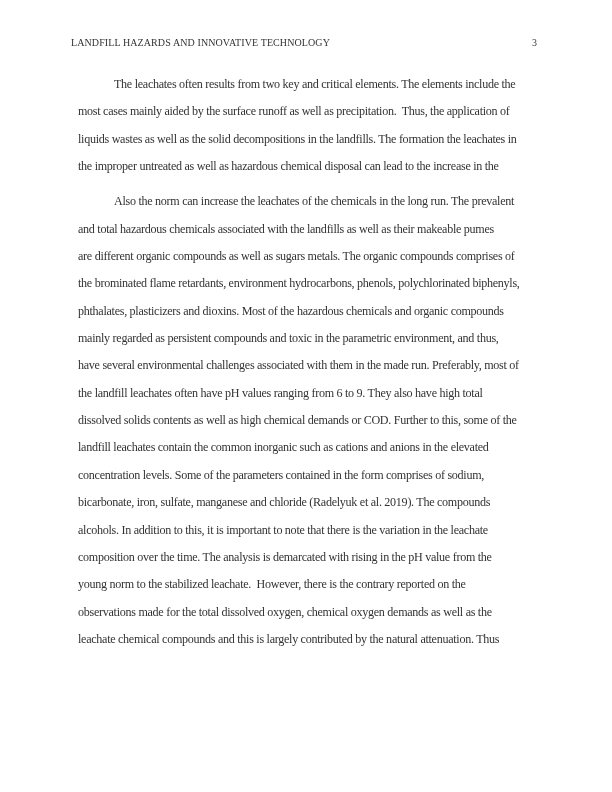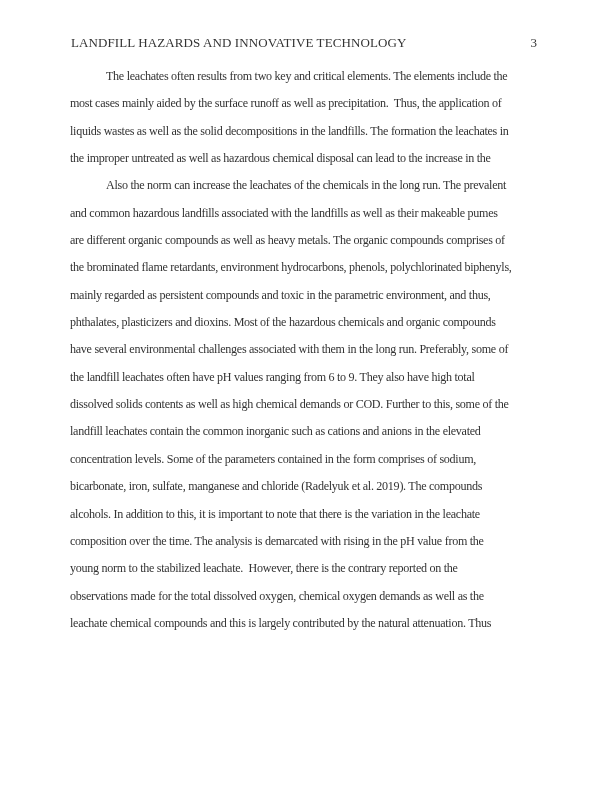--- a/index.html
+++ b/index.html
@@ -17,32 +17,32 @@
     color: #333333;
   }
   .page-header {
     position: absolute;
     top: 36px;
     left: 71px;
     right: 75px;
     display: flex;
     justify-content: space-between;
     align-items: flex-start;
-    font-size: 13px;
+    font-size: 10px;
     line-height: 14px;
     letter-spacing: 0.1px;
     white-space: pre;
   }
   .doc-body {
     position: absolute;
     top: 63px;
     left: 70px;
   }
   .paragraph {
-    margin: 0;
+    margin: 8px;
   }
   .text-line {
     white-space: pre;           
     font-size: 12.1px;
     line-height: 27.35px;
     letter-spacing: -0.29px;
   }
   .text-line.first-line {
     text-indent: 36px;          
   }
@@ -57,26 +57,26 @@
   </div>
   <div class="doc-body" id="doc-body">
       <div class="paragraph">
         <div class="text-line first-line">The leachates often results from two key and critical elements. The elements include the</div>
         <div class="text-line">most cases mainly aided by the surface runoff as well as precipitation.  Thus, the application of</div>
         <div class="text-line">liquids wastes as well as the solid decompositions in the landfills. The formation the leachates in</div>
         <div class="text-line">the improper untreated as well as hazardous chemical disposal can lead to the increase in the</div>
       </div>
       <div class="paragraph">
         <div class="text-line first-line">Also the norm can increase the leachates of the chemicals in the long run. The prevalent</div>
-        <div class="text-line">and common hazardous landfills associated with the landfills as well as their makeable pumes</div>
-        <div class="text-line">are different organic compounds as well as heavy metals. The organic compounds comprises of</div>
+        <div class="text-line">and total hazardous chemicals associated with the landfills as well as their makeable pumes</div>
+        <div class="text-line">are different organic compounds as well as sugars metals. The organic compounds comprises of</div>
         <div class="text-line">the brominated flame retardants, environment hydrocarbons, phenols, polychlorinated biphenyls,</div>
+        <div class="text-line">phthalates, plasticizers and dioxins. Most of the hazardous chemicals and organic compounds</div>
         <div class="text-line">mainly regarded as persistent compounds and toxic in the parametric environment, and thus,</div>
-        <div class="text-line">phthalates, plasticizers and dioxins. Most of the hazardous chemicals and organic compounds</div>
-        <div class="text-line">have several environmental challenges associated with them in the long run. Preferably, some of</div>
+        <div class="text-line">have several environmental challenges associated with them in the made run. Preferably, most of</div>
         <div class="text-line">the landfill leachates often have pH values ranging from 6 to 9. They also have high total</div>
         <div class="text-line">dissolved solids contents as well as high chemical demands or COD. Further to this, some of the</div>
         <div class="text-line">landfill leachates contain the common inorganic such as cations and anions in the elevated</div>
         <div class="text-line">concentration levels. Some of the parameters contained in the form comprises of sodium,</div>
         <div class="text-line">bicarbonate, iron, sulfate, manganese and chloride (Radelyuk et al. 2019). The compounds</div>
         <div class="text-line">alcohols. In addition to this, it is important to note that there is the variation in the leachate</div>
         <div class="text-line">composition over the time. The analysis is demarcated with rising in the pH value from the</div>
         <div class="text-line">young norm to the stabilized leachate.  However, there is the contrary reported on the</div>
         <div class="text-line">observations made for the total dissolved oxygen, chemical oxygen demands as well as the</div>
         <div class="text-line">leachate chemical compounds and this is largely contributed by the natural attenuation. Thus</div>

